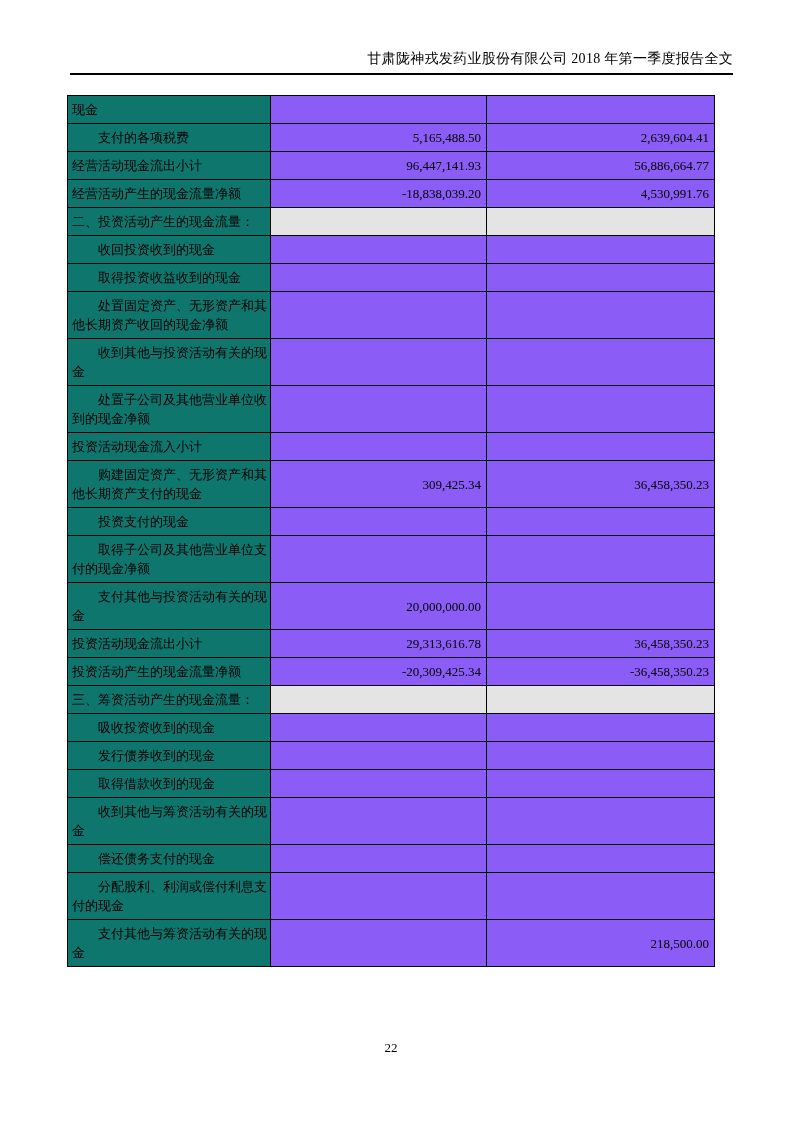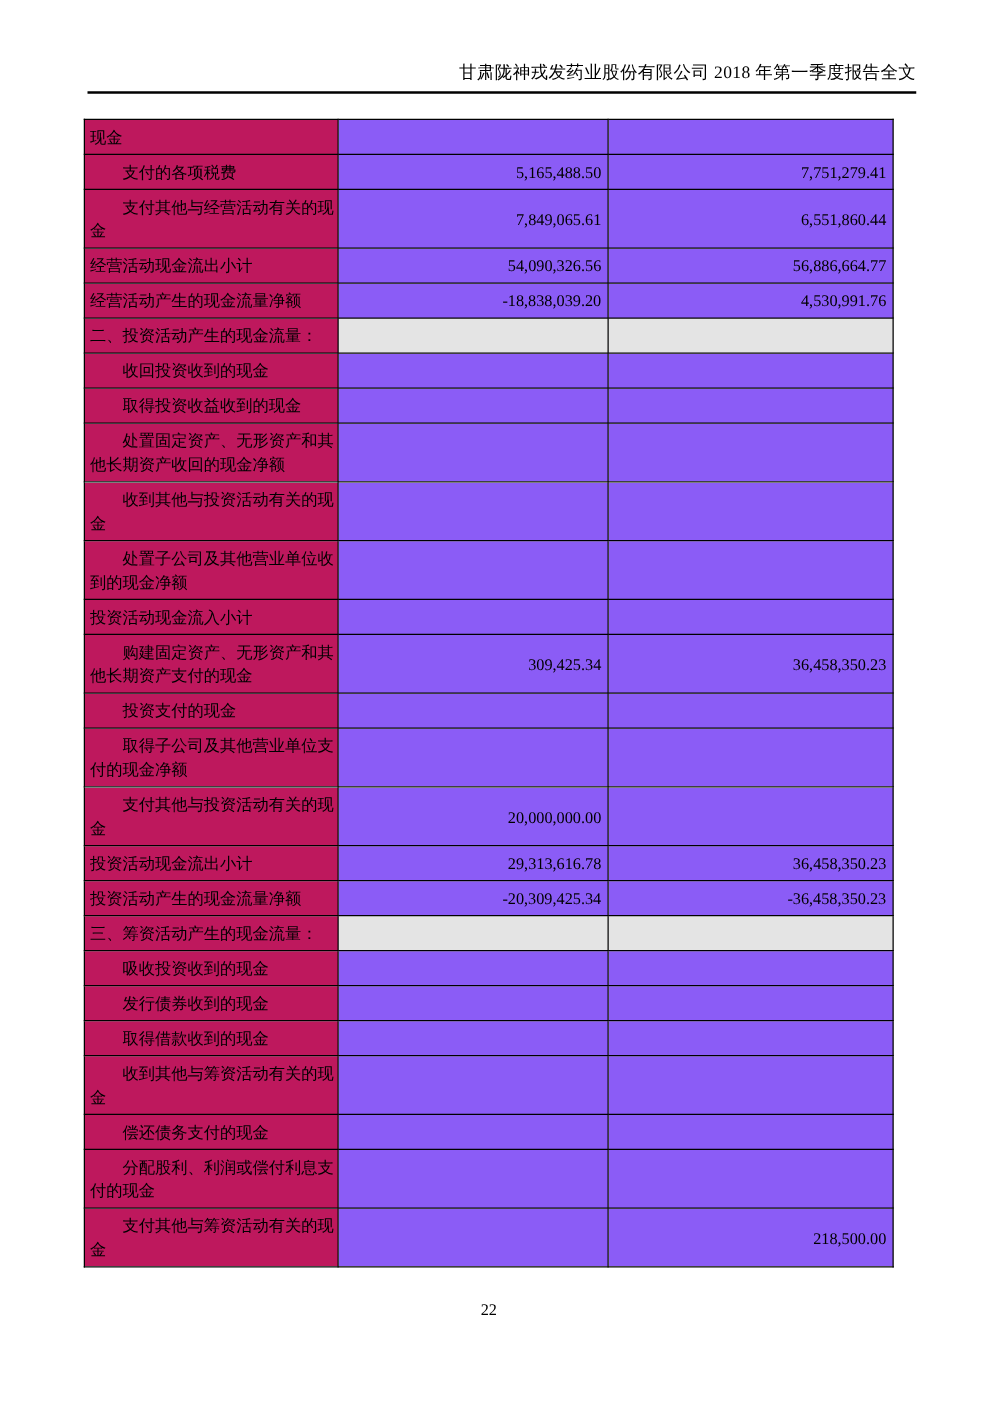--- a/index.html
+++ b/index.html
@@ -41,21 +41,21 @@
   }
   table.cashflow td {
     border: 1px solid #000000;
     font-size: 13px;
     line-height: 19px;
     vertical-align: middle;
     overflow: hidden;
     word-break: break-all;
   }
   td.lbl {
-    background: #be185d;
+    background: #0f766e;
     padding: 4px 2px 4px 4px;
     text-align: left;
   }
   td.val {
     background: #8b5cf6;
     padding: 4px 5px 4px 3px;
     text-align: right;
   }
   tr.item td.lbl { text-indent: 2em; }
   tr.section td.val { background: #e4e4e4; }
@@ -85,30 +85,25 @@
     </colgroup>
     <tbody>
       <tr class="cont">
         <td class="lbl">现金</td>
         <td class="val"></td>
         <td class="val"></td>
       </tr>
       <tr class="item single">
         <td class="lbl">支付的各项税费</td>
         <td class="val">5,165,488.50</td>
-        <td class="val">7,751,279.41</td>
-      </tr>
-      <tr class="item">
-        <td class="lbl">支付其他与经营活动有关的现金</td>
-        <td class="val">7,849,065.61</td>
-        <td class="val">6,551,860.44</td>
+        <td class="val">2,639,604.41</td>
       </tr>
       <tr class="subtotal single">
         <td class="lbl">经营活动现金流出小计</td>
-        <td class="val">54,090,326.56</td>
+        <td class="val">96,447,141.93</td>
         <td class="val">56,886,664.77</td>
       </tr>
       <tr class="subtotal single">
         <td class="lbl">经营活动产生的现金流量净额</td>
         <td class="val">-18,838,039.20</td>
         <td class="val">4,530,991.76</td>
       </tr>
       <tr class="section single">
         <td class="lbl">二、投资活动产生的现金流量：</td>
         <td class="val"></td>

